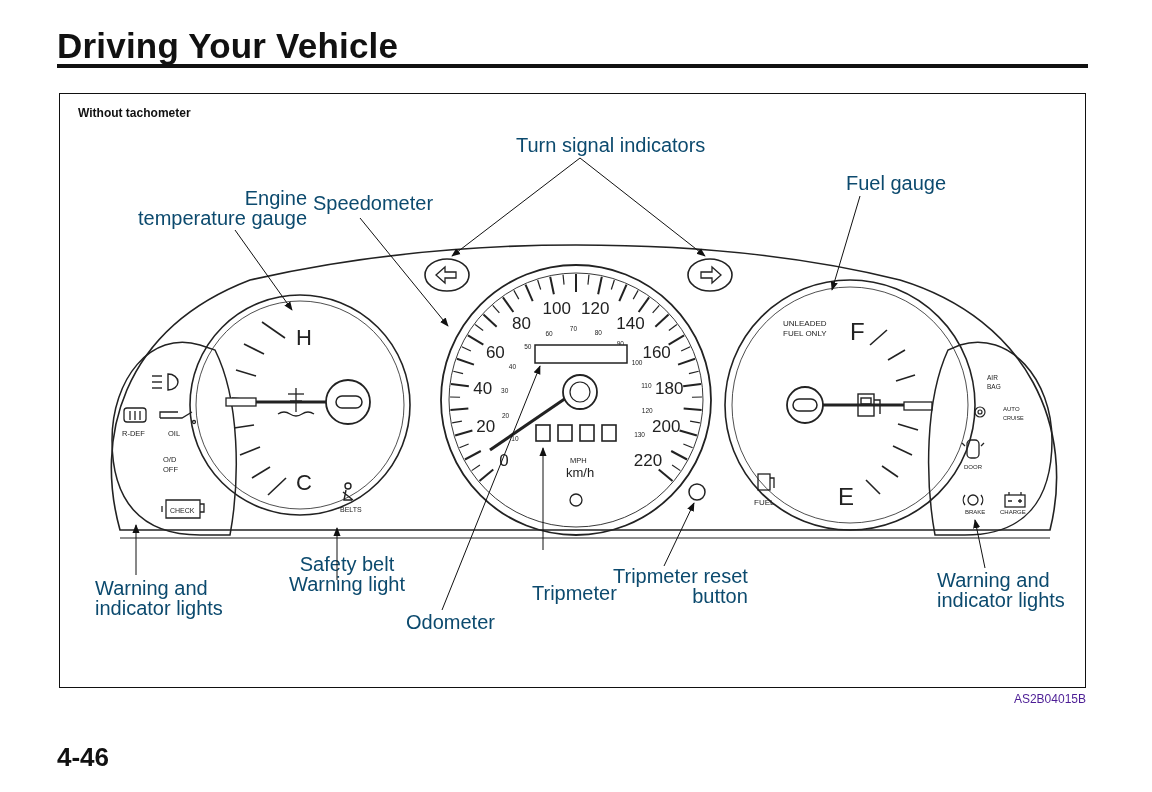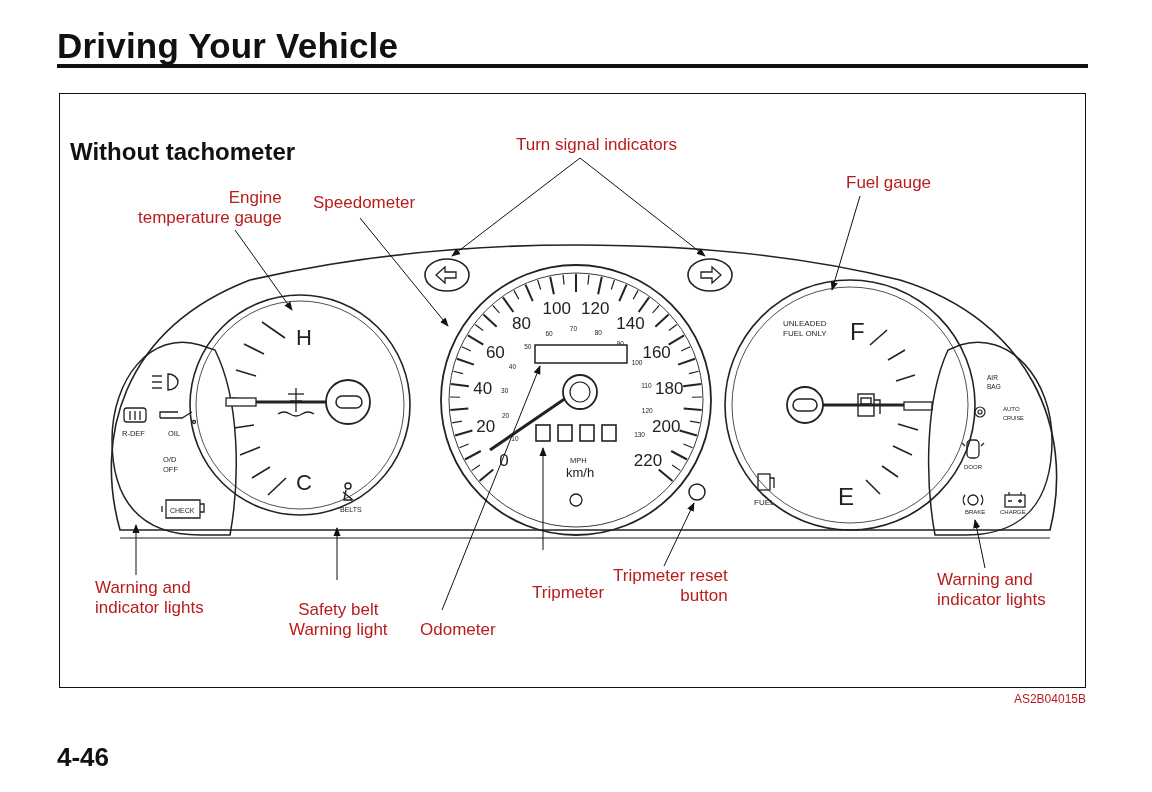--- a/index.html
+++ b/index.html
@@ -1,44 +1,44 @@
 <!DOCTYPE html>
 <html><head>
 <meta charset="utf-8">
 <style>
   html, body { margin:0; padding:0; background:#ffffff; }
   body { width:1152px; height:792px; position:relative; overflow:hidden; font-family:"Liberation Sans", sans-serif; color:#111; }
   .page-title { position:absolute; left:57px; top:18px; font-size:35px; font-weight:bold; letter-spacing:0.2px; color:#111;margin-top:8px; }
   .title-rule { position:absolute; left:57px; top:64px; width:1031px; height:4px; background:#111; }
   .frame { position:absolute; left:59px; top:93px; width:1027px; height:595px; border:1.5px solid #111; box-sizing:border-box; }
-  .section-title { position:absolute; left:70px; top:106px; font-size:24px; font-weight:bold; color:#111;margin-top:32px; }
-  .label { position:absolute; font-size:17px; line-height:20px; color:#b91c1c; white-space:pre-line; }
-  .code { position:absolute; right:66px; top:692px; font-size:12px; color:#b91c1c; }
+  .section-title { position:absolute; left:78px; top:106px; font-size:12px; font-weight:bold; color:#111; }
+  .label { position:absolute; font-size:20px; line-height:20px; color:#0c4a6e; white-space:pre-line; }
+  .code { position:absolute; right:66px; top:692px; font-size:12px; color:#4c1d95; }
   .page-num { position:absolute; left:57px; top:742px; font-size:26px; font-weight:bold; color:#111; }
   svg.diagram { position:absolute; left:0; top:0; }
   svg text { font-family:"Liberation Sans", sans-serif; fill:#222; }
 </style>
 </head>
 <body>
 
 <div class="page-title">Driving Your Vehicle</div>
 <div class="title-rule"></div>
 <div class="frame"></div>
 <div class="section-title">Without tachometer</div>
 
 <div class="label" style="left:516px; top:135px;">Turn signal indicators</div>
 <div class="label" style="left:138px; top:188px;text-align:right;">Engine
 temperature gauge</div>
 <div class="label" style="left:313px; top:193px;">Speedometer</div>
 <div class="label" style="left:846px; top:173px;text-align:center;">Fuel gauge</div>
 <div class="label" style="left:95px; top:578px;">Warning and
 indicator lights</div>
-<div class="label" style="left:289px; top:600px; text-align:center;">Safety belt
+<div class="label" style="left:289px; top:554px; text-align:center;">Safety belt
 Warning light</div>
-<div class="label" style="left:420px; top:612px;margin-top:8px;">Odometer</div>
+<div class="label" style="left:406px; top:612px;">Odometer</div>
 <div class="label" style="left:532px; top:583px;">Tripmeter</div>
 <div class="label" style="left:613px; top:566px; text-align:right;">Tripmeter reset
 button</div>
 <div class="label" style="left:937px; top:570px;">Warning and
 indicator lights</div>
 
 <div class="code">AS2B04015B</div>
 <div class="page-num">4-46</div>
 
 <svg class="diagram" width="1152" height="792" viewBox="0 0 1152 792">

